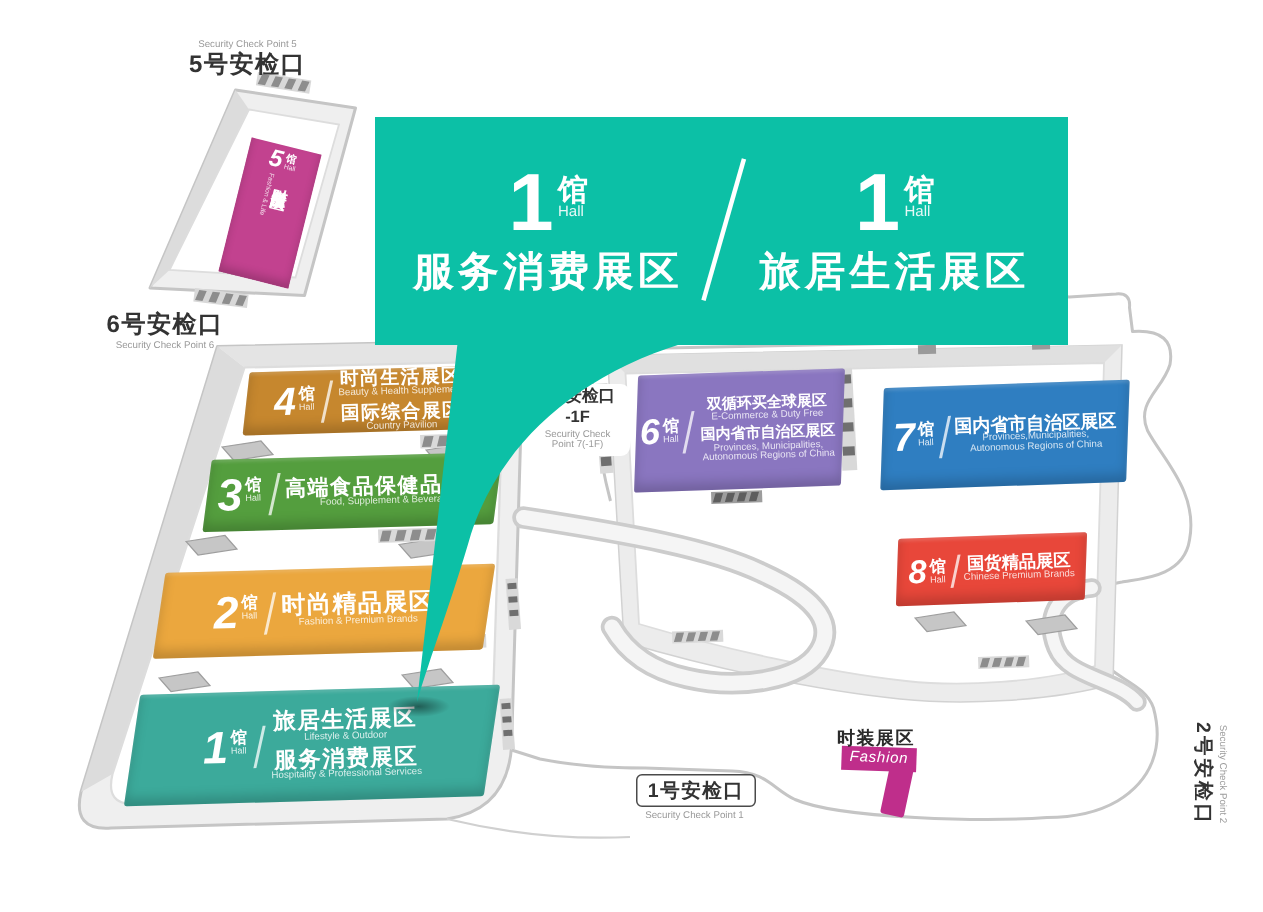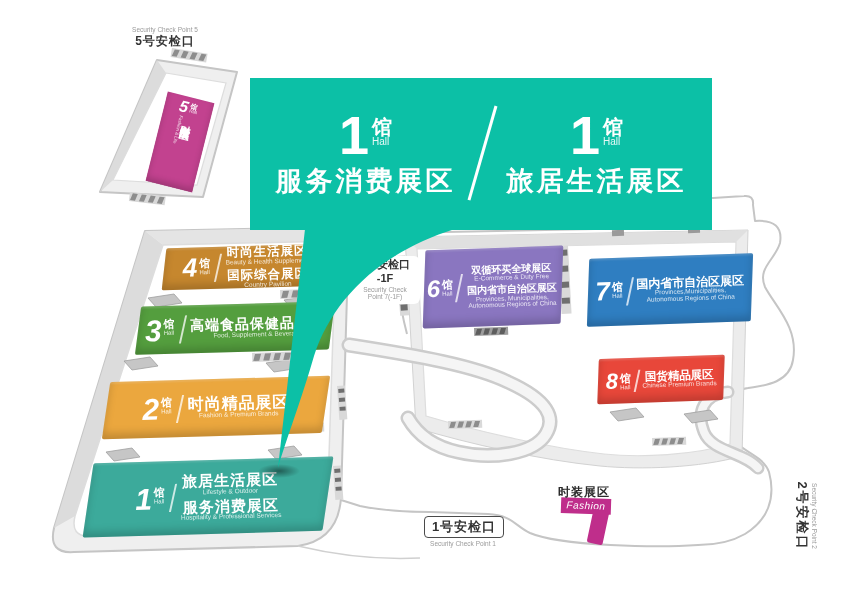--- a/index.html
+++ b/index.html
@@ -42,21 +42,21 @@
   .co-unit{font-size:20px;font-weight:700;}
   .co-hall{font-size:10px;opacity:.9;}
   .co-zone{font-size:27px;font-weight:700;letter-spacing:3px;}
   .co-slash{position:absolute;left:50%;top:26px;width:2.5px;height:98px;background:#fff;transform:rotate(16deg);}
   .pointer-svg{position:absolute;left:0;top:0;z-index:5;pointer-events:none;}
   .tip-shadow{position:absolute;left:258px;top:464px;width:42px;height:14px;border-radius:50%;z-index:4;
     background:radial-gradient(closest-side,rgba(0,0,0,.45),rgba(0,0,0,0));}
   
   .cp{position:absolute;z-index:3;text-align:center;}
   .cp-en{font-size:6.5px;color:#9a9a9a;line-height:1.2;}
-  .cp-cn{font-size:12px;font-weight:700;color:#333;letter-spacing:1px;line-height:1.25;}
+  .cp-cn{font-size:16px;font-weight:700;color:#333;letter-spacing:1px;line-height:1.25;}
   .cp5{left:110px;top:26px;width:110px;}
   .cp6{left:55px;top:207px;width:110px;}
   .cp1-box{position:absolute;left:424px;top:516px;width:78px;height:20px;z-index:3;background:#fff;
     border:1.5px solid #4a4a4a;border-radius:4px;text-align:center;line-height:20px;
     font-size:13px;font-weight:700;color:#333;letter-spacing:1px;}
   .cp1-en{left:398px;top:540px;width:130px;}
   .cp2{left:818px;top:460px;width:112px;transform:rotate(90deg);transform-origin:0 0;}
   .cp2 .cp-cn{font-size:13px;letter-spacing:2px;}
   .cp7{left:350px;top:256px;width:70px;background:#fff;border-radius:6px;padding:2px 0 3px;}
   .cp7 .cp-cn{font-size:11px;letter-spacing:0;}
@@ -344,20 +344,24 @@
   <div class="fashion-label">时装展区</div>
   <div class="fashion-bar" style="background: rgb(191, 46, 139);">
     <span>Fashion</span>
   </div>
   <div class="fashion-leg" style="background: rgb(191, 46, 139);"></div>
 
   <div class="cp cp5">
     <div class="cp-en">Security Check Point 5</div>
     <div class="cp-cn">5号安检口</div>
   </div>
+  <div class="cp cp6">
+    <div class="cp-cn">6号安检口</div>
+    <div class="cp-en">Security Check Point 6</div>
+  </div>
   <div class="cp cp7">
     <div class="cp-cn">7号安检口</div>
     <div class="cp-cn">-1F</div>
     <div class="cp-en">Security Check Point 7(-1F)</div>
   </div>
   <div class="cp1-box">1号安检口</div>
   <div class="cp cp1-en">
     <div class="cp-en">Security Check Point 1</div>
   </div>
   <div class="cp cp2">

